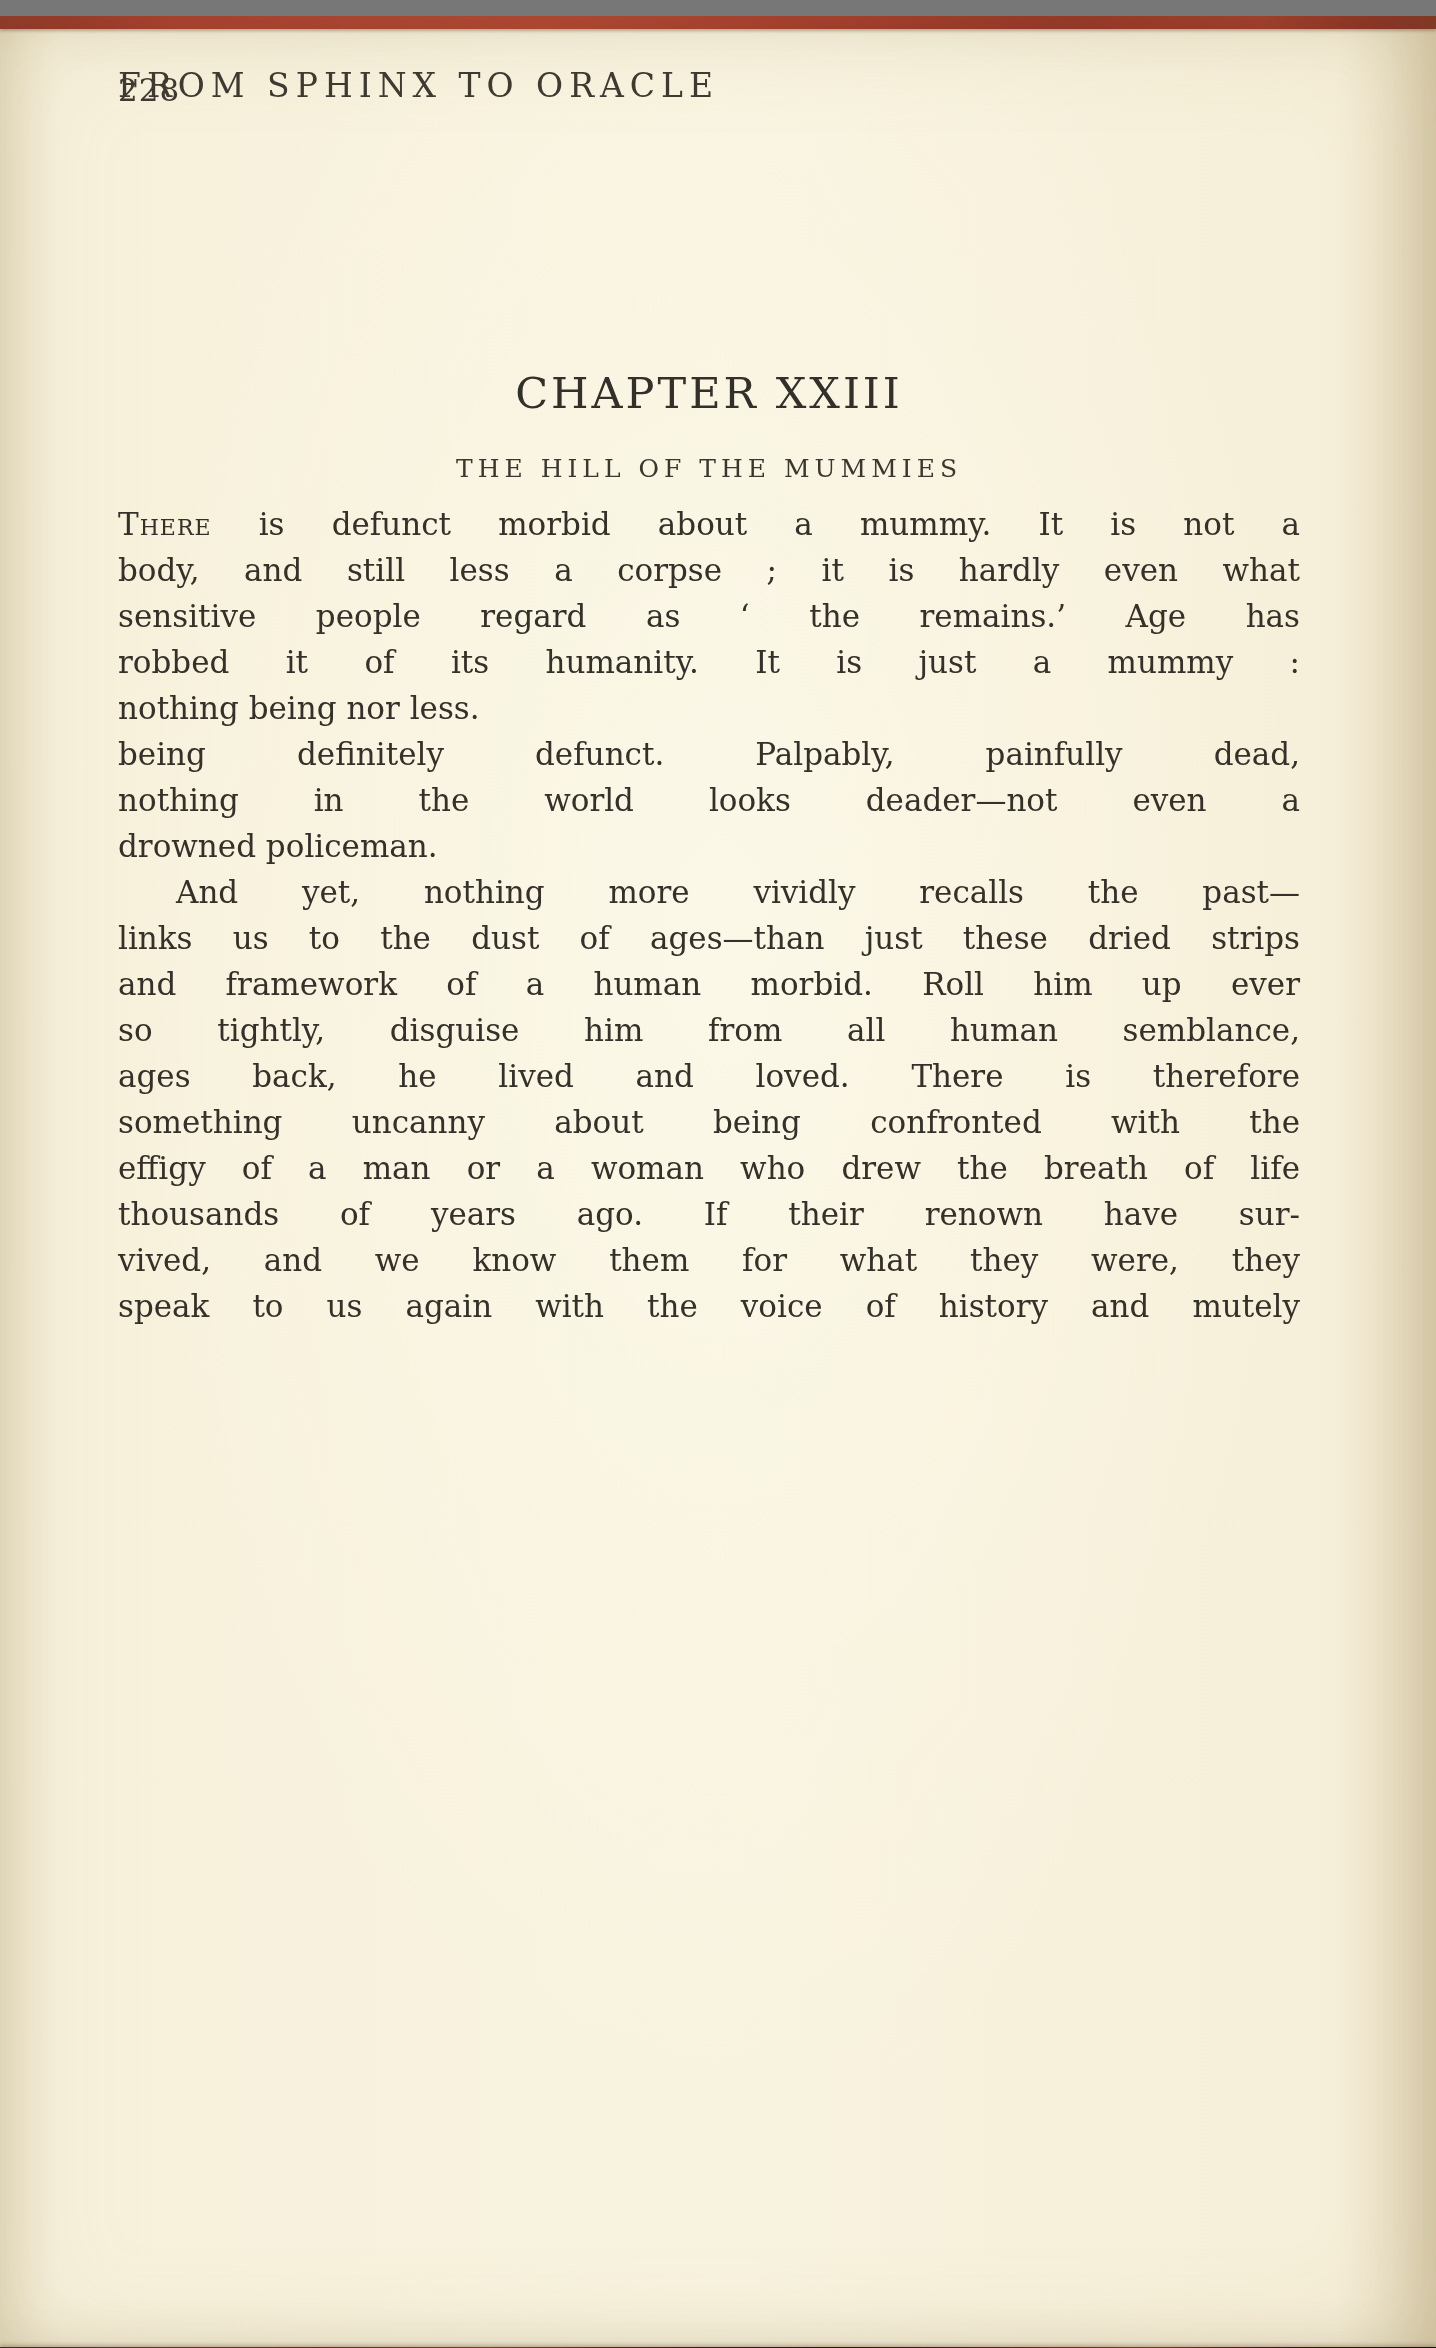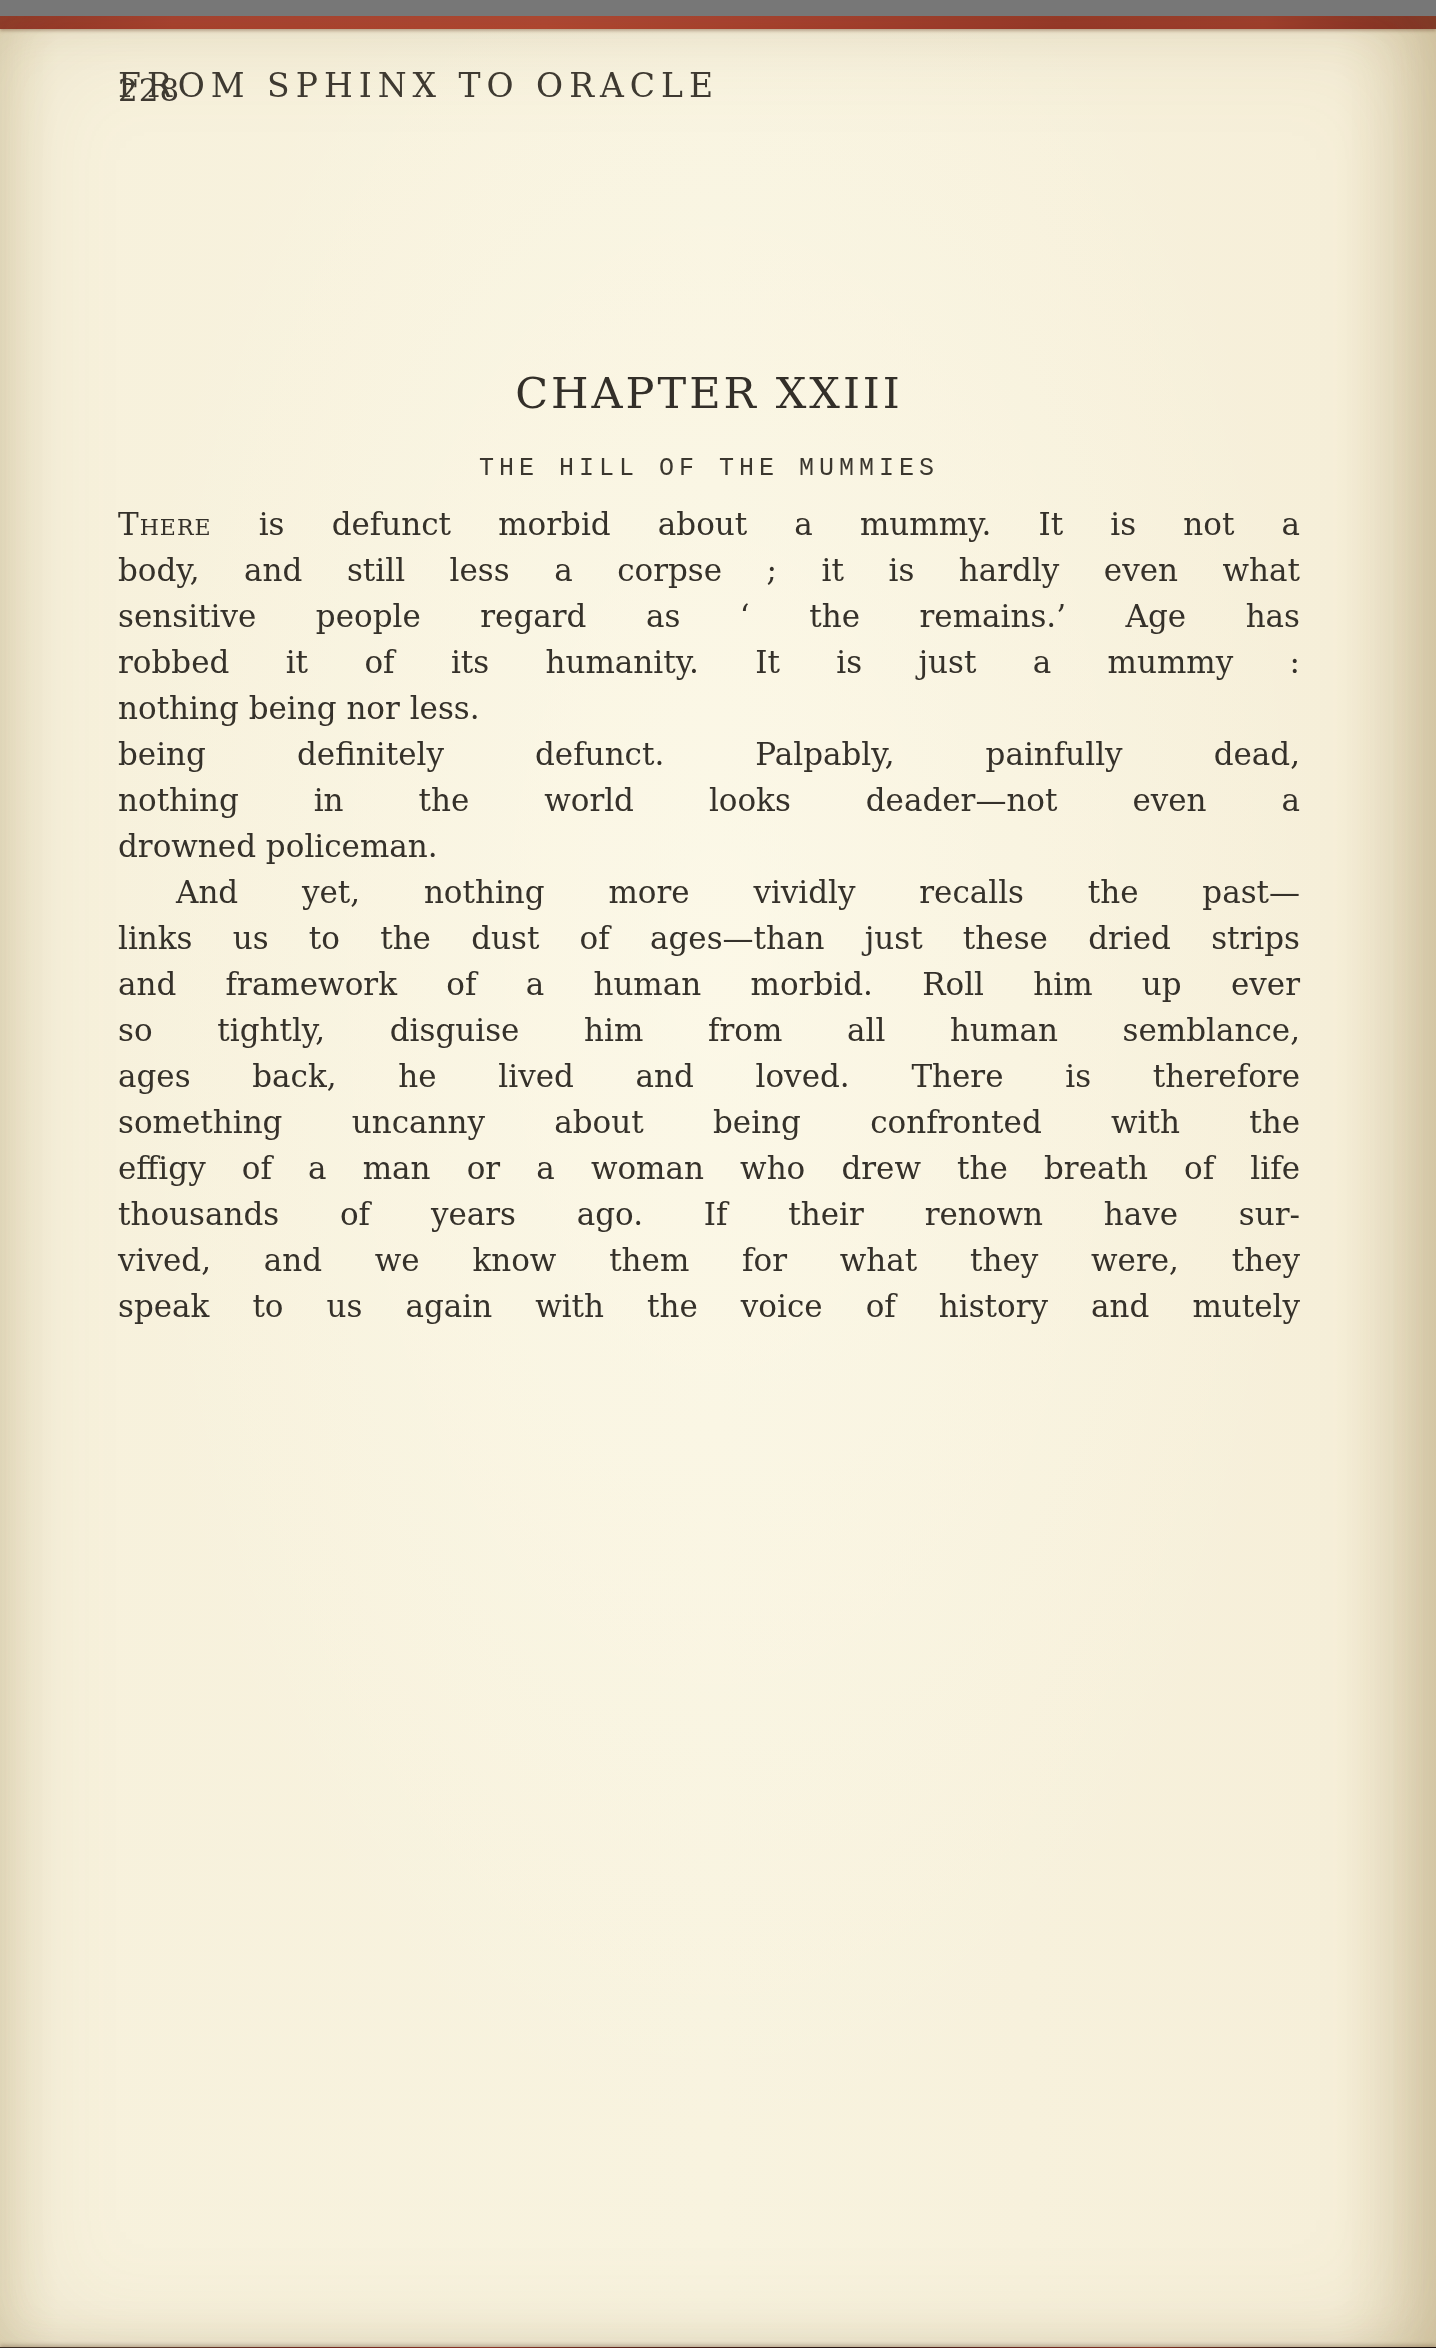--- a/index.html
+++ b/index.html
@@ -84,21 +84,20 @@
     font-weight: normal;
     letter-spacing: 3px;
     color: #332f29;
   }
   .chapter-subtitle {
     margin: 36px 0 0 0;
     font-size: 25px;
     font-weight: normal;
     letter-spacing: 5px;
     color: #3b372f;
-    font-family: Liberation Mono, monospace;
   }
   .body-text {
     position: absolute;
     top: 485px;
     left: 118px;
     width: 1182px;
   }
   .paragraph { margin: 0; }
   .line {
     font-size: 31px;

